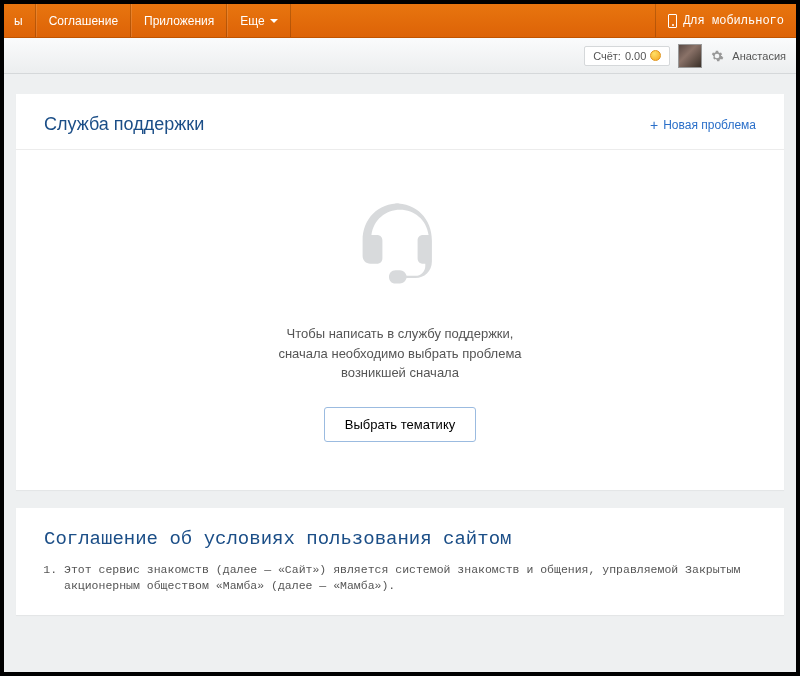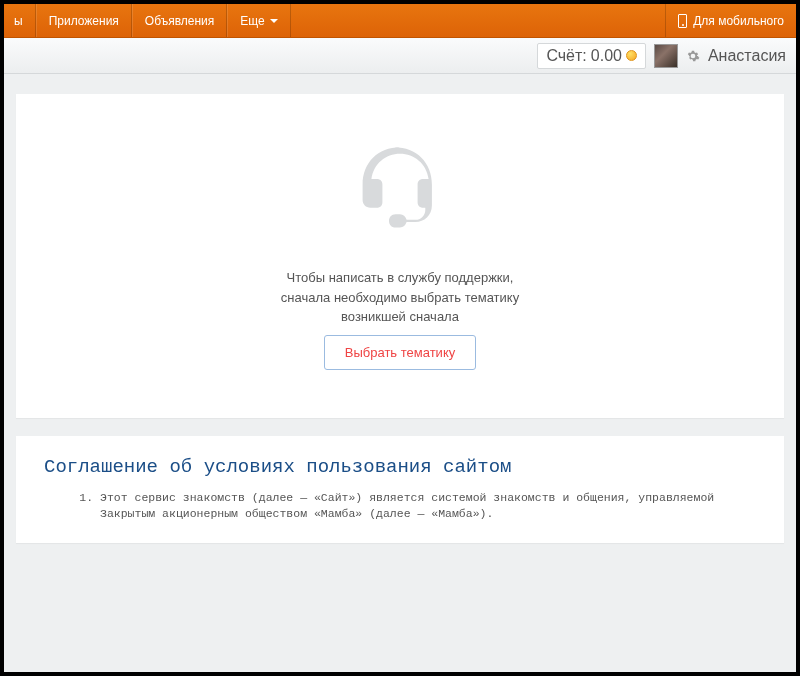--- a/index.html
+++ b/index.html
@@ -46,20 +46,21 @@
       margin-left: 5px;
     }
     .topnav-spacer { flex: 1; }
     .topnav-right {
       display: flex;
       align-items: center;
       padding: 0 12px;
       gap: 6px;
       border-left: 1px solid rgba(0,0,0,0.18);
       cursor: pointer;
+      font-family: Liberation Mono, monospace;
     }
     .mobile-icon {
       width: 9px; height: 14px;
       border: 1px solid #fff;
       border-radius: 1px;
       position: relative;
     }
     .mobile-icon::after {
       content: '';
       position: absolute;
@@ -72,21 +73,21 @@
     .userbar {
       height: 36px;
       background: linear-gradient(#fafbfc, #eceeef);
       border-bottom: 1px solid #d5d8da;
       box-shadow: 0 1px 2px rgba(0,0,0,0.06);
       display: flex;
       align-items: center;
       justify-content: flex-end;
       padding: 0 10px;
       gap: 8px;
-      font-size: 16px;
+      font-size: 11px;
       color: #555;
     }
     .balance-box {
       border: 1px solid #d5d8da;
       background: #fff;
       padding: 3px 8px;
       border-radius: 2px;
       display: flex;
       align-items: center;
       gap: 4px;
@@ -147,64 +148,63 @@
     }
     .headset {
       width: 110px; height: 110px;
       margin: 0 auto 20px auto;
       color: #d8dadc;
     }
     .support-text {
       color: #555;
       font-size: 13px;
       line-height: 1.5;
-      margin-bottom: 8px;
+      margin-bottom: 24px;
     }
     .choose-btn {
       display: inline-block;
-      color: #ef4444;
+      color: #000000;
       border: 1px solid #9bbbe0;
       background: #fff;
       padding: 9px 20px;
       font-size: 13px;
       border-radius: 3px;
       cursor: pointer;
     }
     .card2 { margin-top: 18px; font-family: Liberation Mono, monospace; }
     .agreement-title {
       color: #1b4e87;
       font-size: 19px;
       font-weight: 400;
       padding: 20px 28px 12px 28px;
     }
     .agreement-list {
       padding: 0 28px 16px 48px;
       font-size: 11.5px;
       color: #555;
       line-height: 1.45;
-      margin-left: 36px;
     }
     .agreement-list li { margin-bottom: 4px; }
     .username { color: #555; text-align: right; }
   </style>
 </head>
 <body>
 
 <div class="frame">
 
   <div class="topnav">
     <div class="topnav-left">
       <div class="topnav-item">
           <span>ы</span>
         </div>
       <div class="topnav-item">
+          <span>Соглашение</span>
+        </div>
+      <div class="topnav-item">
           <span>Приложения</span>
-        </div>
-      <div class="topnav-item">
-          <span>Объявления</span>
         </div>
       <div class="topnav-item">
         <span>Еще</span>
         <span class="dropdown-triangle"></span>
       </div>
     </div>
     <div class="topnav-spacer"></div>
     <div class="topnav-right">
       <span class="mobile-icon"></span>
       <span>Для мобильного</span>
@@ -219,27 +219,34 @@
     </div>
     <div class="avatar"></div>
     <svg class="gear" viewBox="0 0 24 24">
       <path fill="currentColor" d="M12 8a4 4 0 100 8 4 4 0 000-8zm9 4a7 7 0 01-.1 1.2l2 1.6-2 3.4-2.4-1a7 7 0 01-2 1.2l-.4 2.6h-4l-.4-2.6a7 7 0 01-2-1.2l-2.4 1-2-3.4 2-1.6A7 7 0 015 12a7 7 0 01.1-1.2l-2-1.6 2-3.4 2.4 1a7 7 0 012-1.2L10 3h4l.4 2.6a7 7 0 012 1.2l2.4-1 2 3.4-2 1.6c.1.4.2.8.2 1.2z"></path>
     </svg>
     <span class="username">Анастасия</span>
   </div>
 
   <div class="content-area">
     <div class="card">
+      <div class="card-header">
+        <div class="card-title">Служба поддержки</div>
+        <div class="new-issue">
+          <span class="plus">+</span>
+          <span>Новая проблема</span>
+        </div>
+      </div>
       <div class="support-body">
         <svg class="headset" viewBox="0 0 100 100">
           <path fill="currentColor" d="M50 12c-20 0-34 14-34 34v14c0 4 3 7 7 7h6c3 0 5-2 5-5V46c0-3-2-5-5-5h-5c2-14 13-23 26-23s24 9 26 23h-5c-3 0-5 2-5 5v16c0 3 2 5 5 5h2v2c0 5-4 9-9 9h-8c-1-3-3-5-6-5h-4c-4 0-6 3-6 6s2 6 6 6h4c3 0 5-2 6-5h8c8 0 15-6 15-15v-19c0-20-14-34-34-34z"></path>
         </svg>
         <div class="support-text">
           <div>Чтобы написать в службу поддержки,</div>
-          <div>сначала необходимо выбрать тематику</div>
+          <div>сначала необходимо выбрать проблема</div>
           <div>возникшей сначала</div>
         </div>
         <div class="choose-btn">Выбрать тематику</div>
       </div>
     </div>
 
     <div class="card card2">
       <div class="agreement-title">Соглашение об условиях пользования сайтом</div>
       <ol class="agreement-list">
         <li>Этот сервис знакомств (далее — «Сайт») является системой знакомств и общения, управляемой Закрытым акционерным обществом «Мамба» (далее — «Мамба»).</li>

